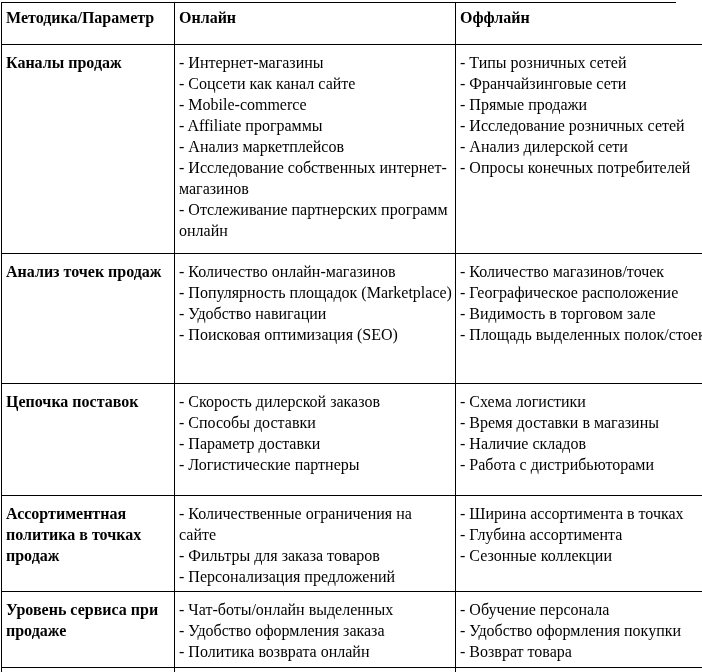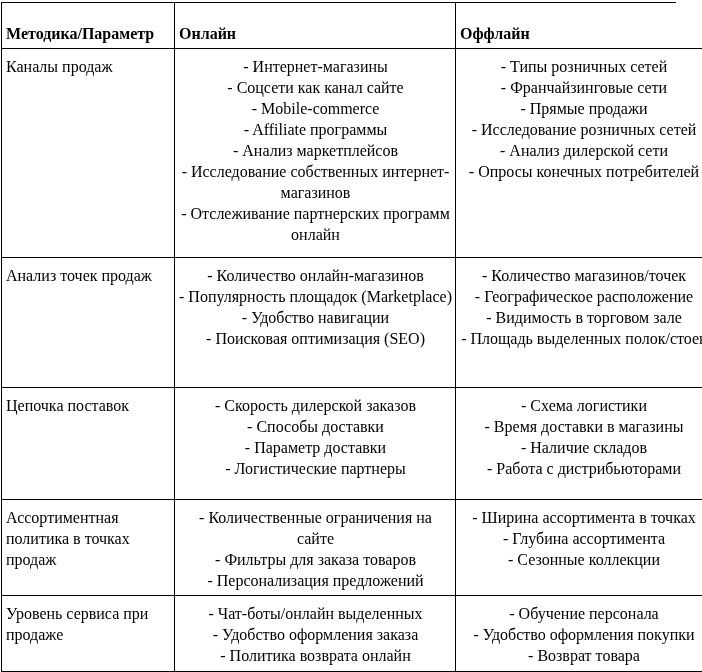--- a/index.html
+++ b/index.html
@@ -11,23 +11,23 @@
     border-collapse:collapse;table-layout:fixed;width:710px;
     margin:2px 0 0 1px;
   }
   .doc-table th,.doc-table td{
     border:1.4px solid #000000;
     vertical-align:top;text-align:left;
     padding:7px 3px 4px 4px;
     font-size:16px;line-height:21px;
     overflow:hidden;
   }
-  .doc-table th{font-weight:bold;padding-top:20px;}
-  td.param-cell{font-weight:normal;}
-  .item{white-space:normal;text-align:center;}
+  .doc-table th{font-weight:bold;padding-top:4px;}
+  td.param-cell{font-weight:bold;}
+  .item{white-space:normal;}
   tr.row-header{height:42px;}
   tr.row-0{height:209px;}
   tr.row-1{height:130px;}
   tr.row-2{height:112px;}
   tr.row-3{height:93px;}
   tr.row-4{height:76px;}
   tr.row-partial{height:30px;}
   
   .top-border-gap{
     position:absolute;left:676px;top:0;width:26px;height:5px;

